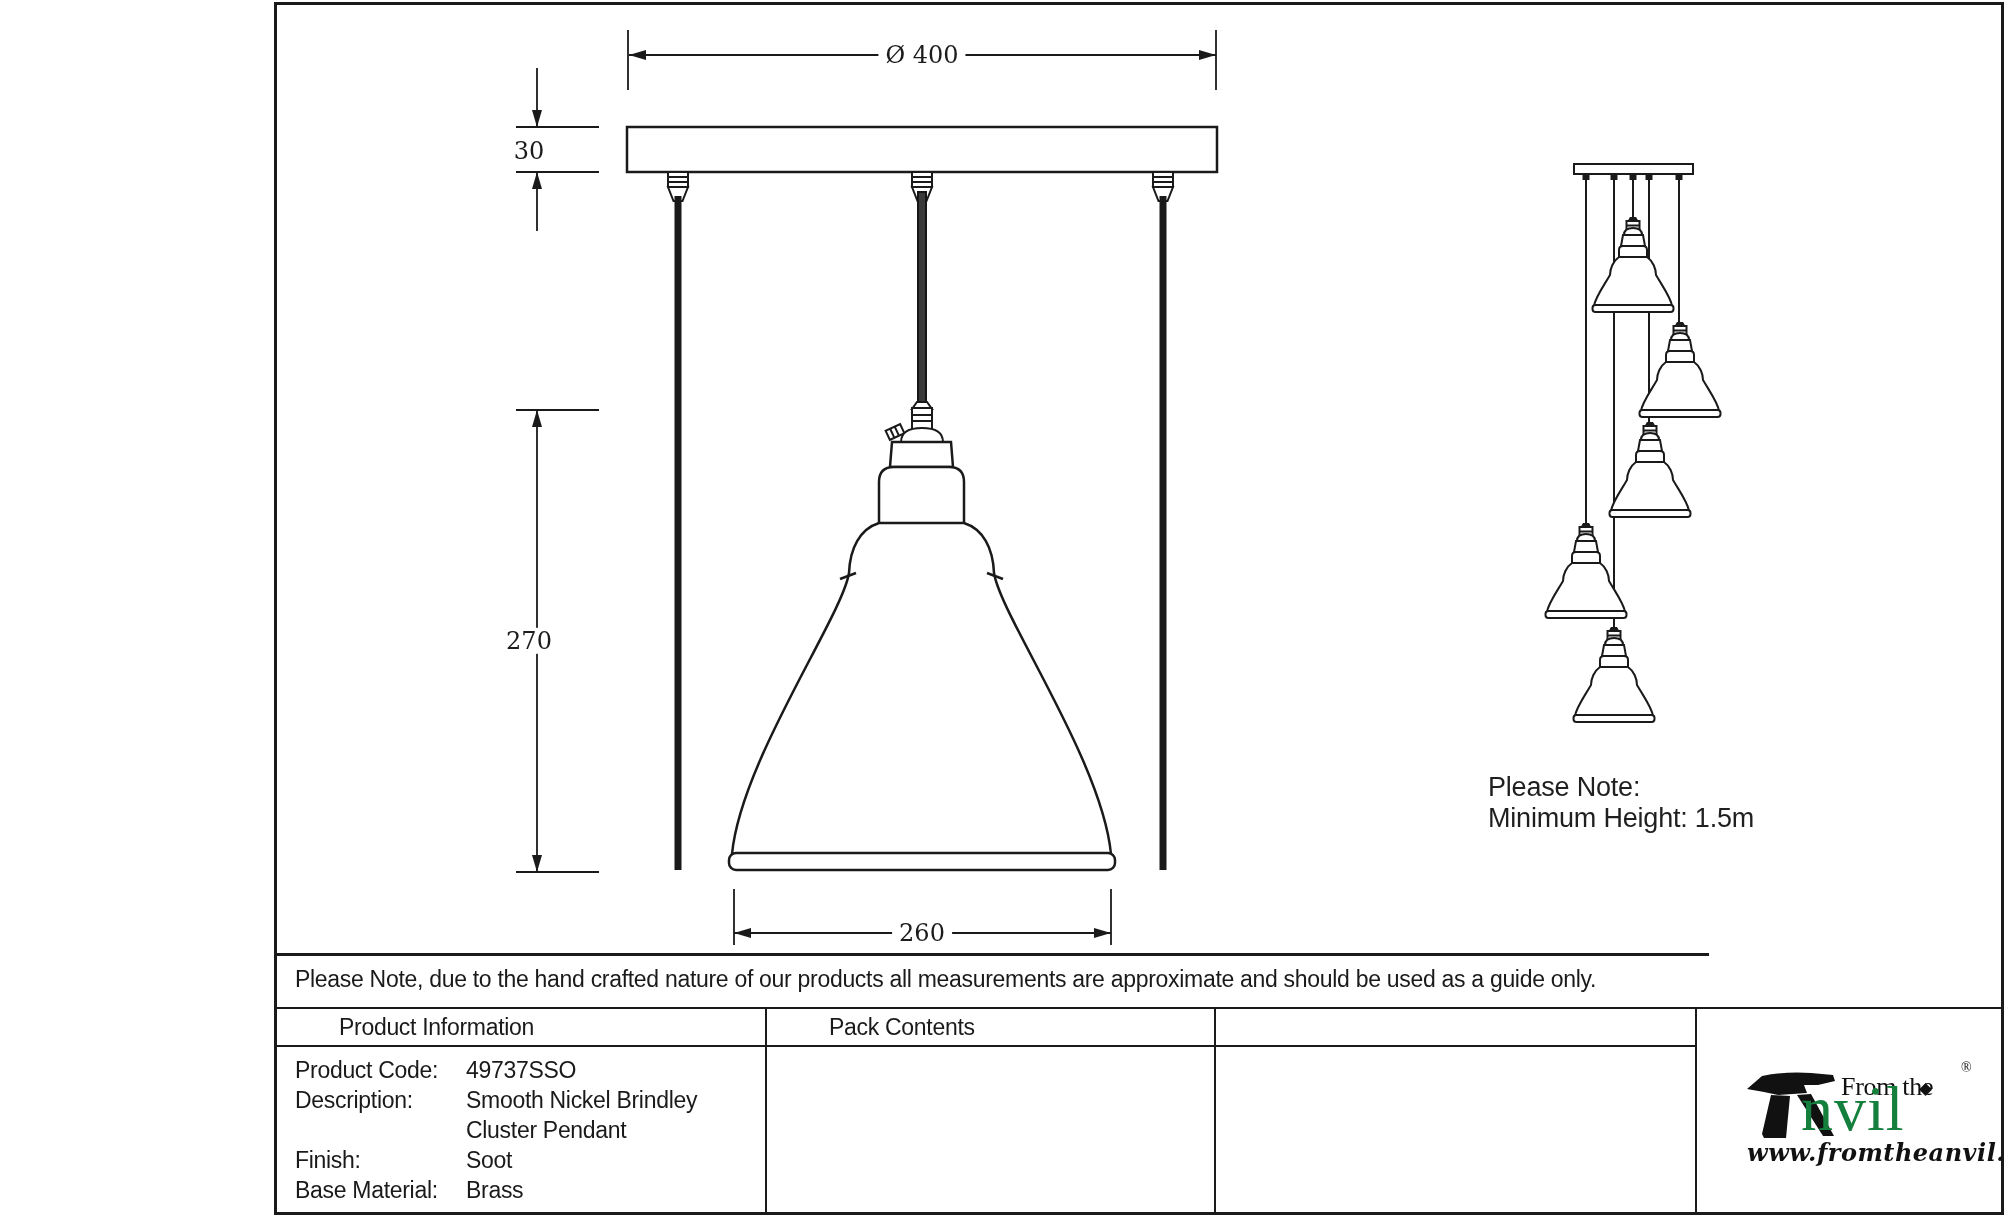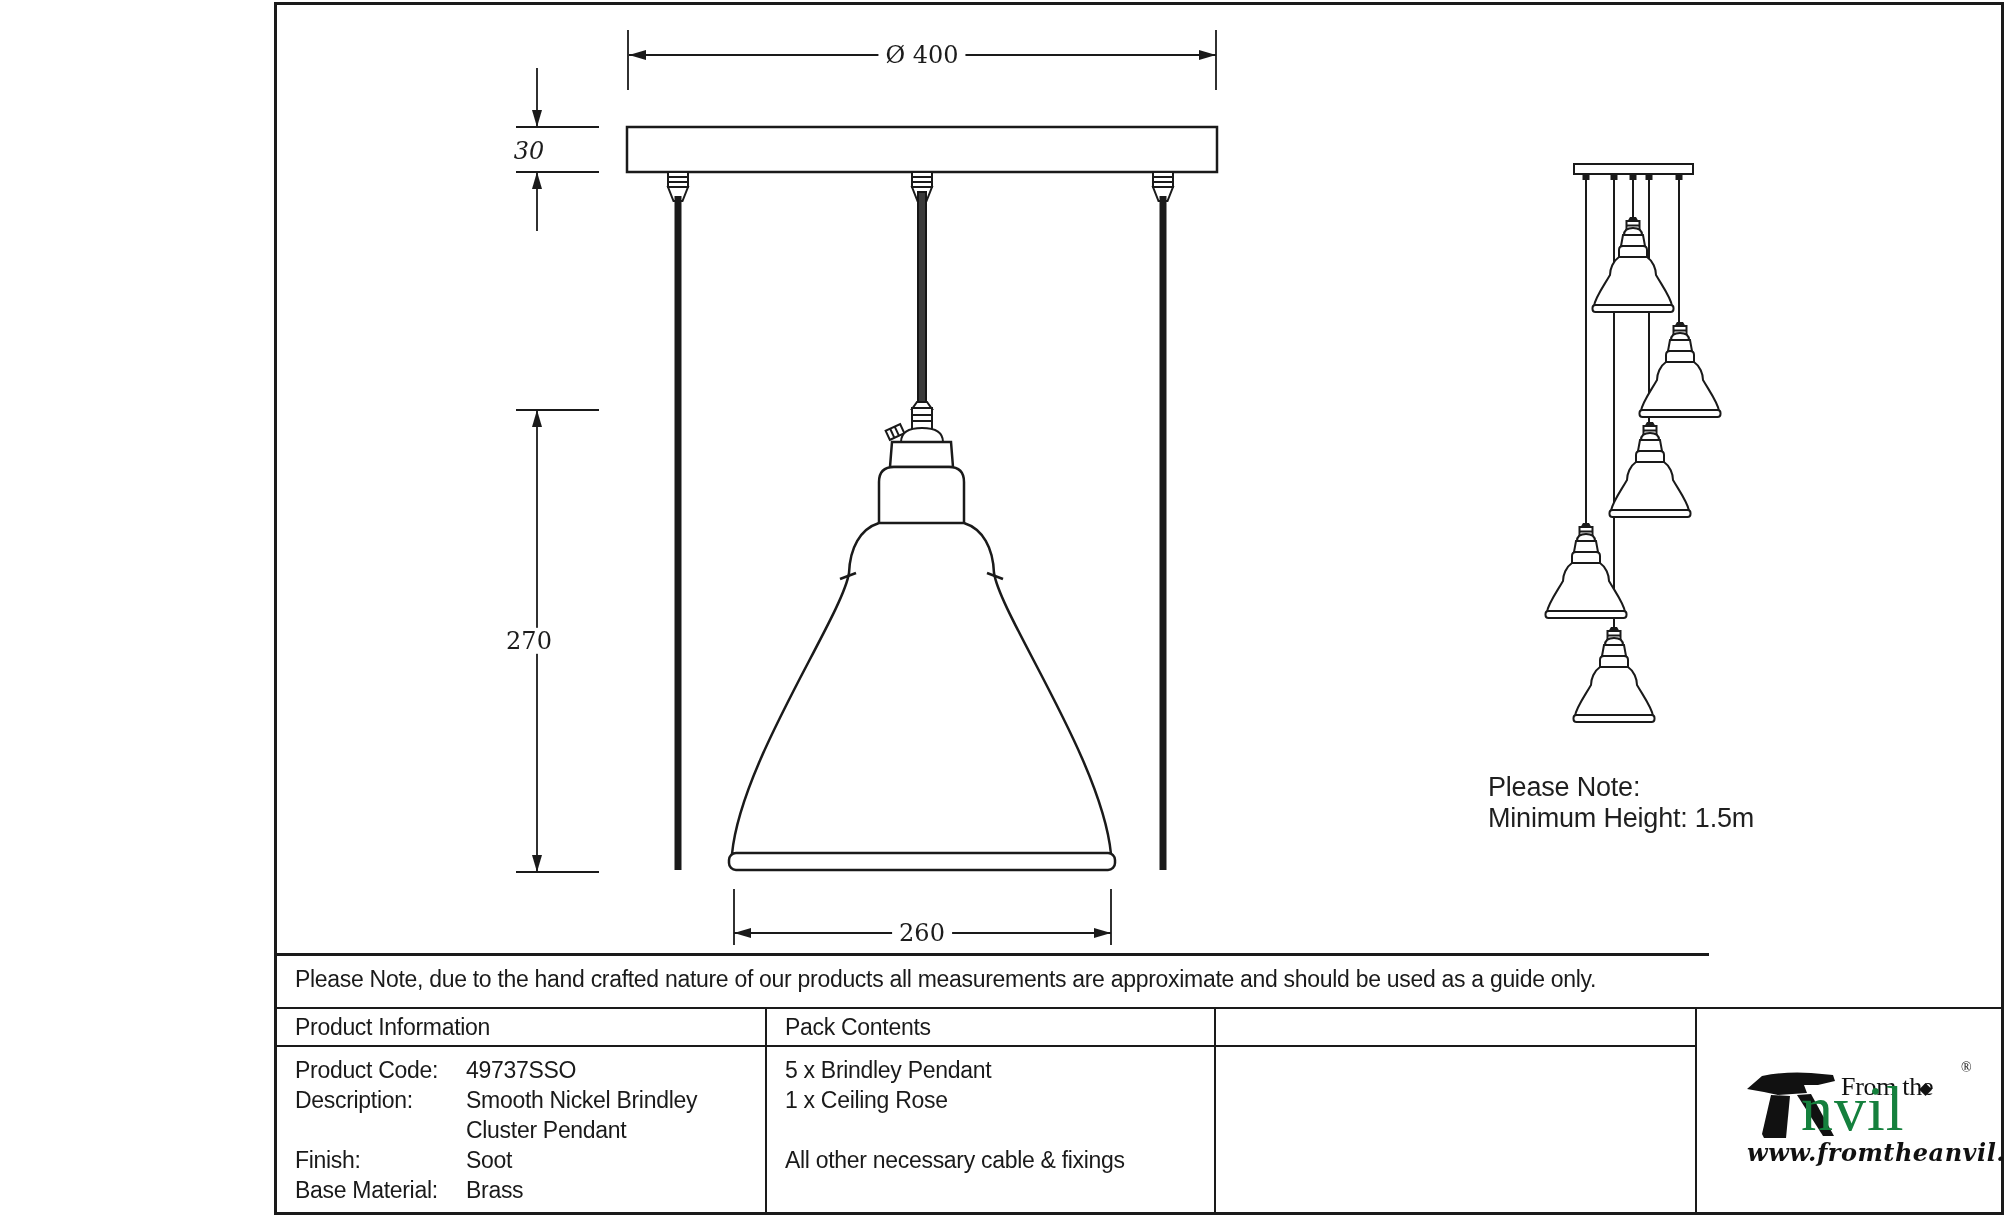--- a/index.html
+++ b/index.html
@@ -25,21 +25,21 @@
     position:absolute;left:0;top:948px;width:1432px;height:50px;box-sizing:border-box;
     border-top:3px solid #1a1a1a;font-size:23px;letter-spacing:-0.3px;
     line-height:46px;padding-left:18px;white-space:nowrap;
   }
   .spec-table{
     position:absolute;left:0;top:1002px;width:1724px;height:205px;box-sizing:border-box;
     border-top:2px solid #1a1a1a;font-size:23px;letter-spacing:-0.3px;
   }
   .vline{position:absolute;top:0;width:2px;height:203px;background:#1a1a1a;}
   .hline{position:absolute;left:0;top:36px;width:1420px;height:2px;background:#1a1a1a;}
-  .th{position:absolute;top:0;height:36px;line-height:36px;white-space:nowrap;}
+  .th{position:absolute;top:0;height:36px;line-height:36px;white-space:nowrap;margin-left:44px;}
   .col-body{position:absolute;top:46px;}
   .trow{display:grid;grid-template-columns:152px auto;height:30px;line-height:30px;white-space:nowrap;gap:19px;}
   .pline{height:30px;line-height:30px;white-space:nowrap;}
   .logo{position:absolute;left:1468px;top:53px;width:236px;height:110px;}
   .logo .fromthe{position:absolute;left:96px;top:10px;font-family:"Liberation Serif",serif;font-size:26px;color:#111;}
   .logo .nvil{position:absolute;left:56px;top:16px;font-family:"Liberation Serif",serif;font-size:64px;line-height:62px;color:#15803d;letter-spacing:1px;}
   .logo .diamond{position:absolute;left:174px;top:16px;font-size:17px;color:#111;}
   .logo .reg{position:absolute;left:216px;top:-2px;font-family:"Liberation Serif",serif;font-size:14px;color:#111;}
   .logo .url{position:absolute;left:2px;top:76px;font-family:"DejaVu Serif",serif;font-style:italic;font-weight:700;font-size:24px;color:#111;white-space:nowrap;letter-spacing:0.5px;}
   svg{display:block;}
@@ -174,21 +174,21 @@
             <use href="#mini-pendant" transform="translate(1340,212)"></use>
             <use href="#mini-pendant" transform="translate(1387,317)"></use>
             <use href="#mini-pendant" transform="translate(1357,417)"></use>
             <use href="#mini-pendant" transform="translate(1293,518)"></use>
             <use href="#mini-pendant" transform="translate(1321,622)"></use>
           </g>
         </g>
       </svg>
 
       <div class="dimlabel" style="left:629px;top:50px;">Ø 400</div>
-      <div class="dimlabel" style="left:236px;top:146px;font-style:italic;">30</div>
+      <div class="dimlabel" style="left:236px;top:146px;">30</div>
       <div class="dimlabel" style="left:236px;top:636px;">270</div>
       <div class="dimlabel" style="left:629px;top:928px;">260</div>
 
       <div class="note">
         <div>Please Note:</div>
         <div>Minimum Height: 1.5m</div>
       </div>
     </div>
 
     <div class="disclaimer">
@@ -220,26 +220,20 @@
         <div class="trow">
           <span>Finish:</span>
           <span>Soot</span>
         </div>
         <div class="trow">
           <span>Base Material:</span>
           <span>Brass</span>
         </div>
       </div>
 
-      <div class="col-body" style="left:508px;width:420px;">
-        <div class="pline">5 x Brindley Pendant</div>
-        <div class="pline">1 x Ceiling Rose</div>
-        <div class="pline"></div>
-        <div class="pline">All other necessary cable &amp; fixings</div>
-      </div>
 
       <div class="logo">
         <svg width="92" height="72" viewBox="0 0 92 72" style="position:absolute;left:0;top:6px;">
           <g fill="#111111">
             <path d="M 2,21 L 17,8 Q 42,3 66,5 L 88,7 L 90,13 L 73,17 L 59,17 L 62,25 L 33,27 L 19,24 Z"></path>
             <path d="M 26,27 L 17,66 L 19,70 L 41,70 L 45,28 Z"></path>
             <path d="M 52,27 L 78,68 L 89,68 L 66,26 Z"></path>
           </g>
         </svg>
         <span class="fromthe">From the</span>

